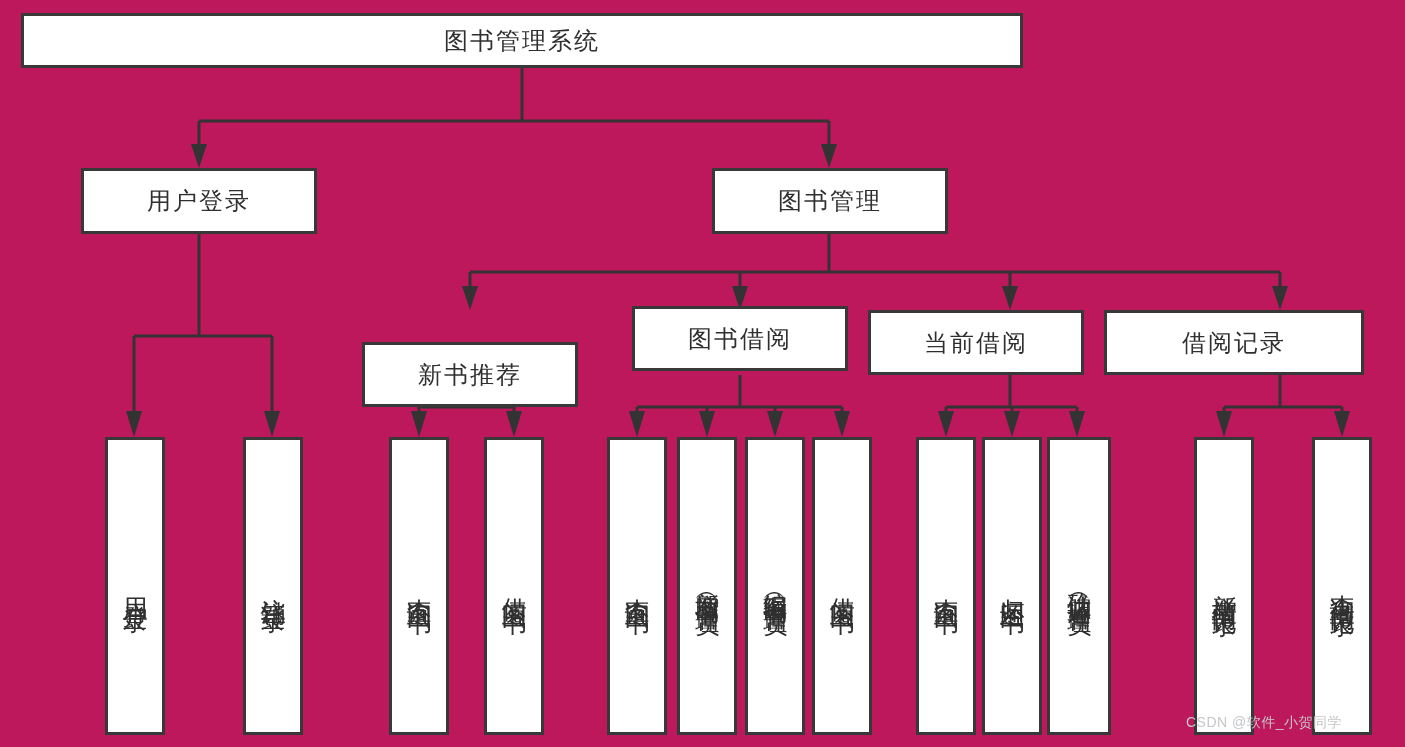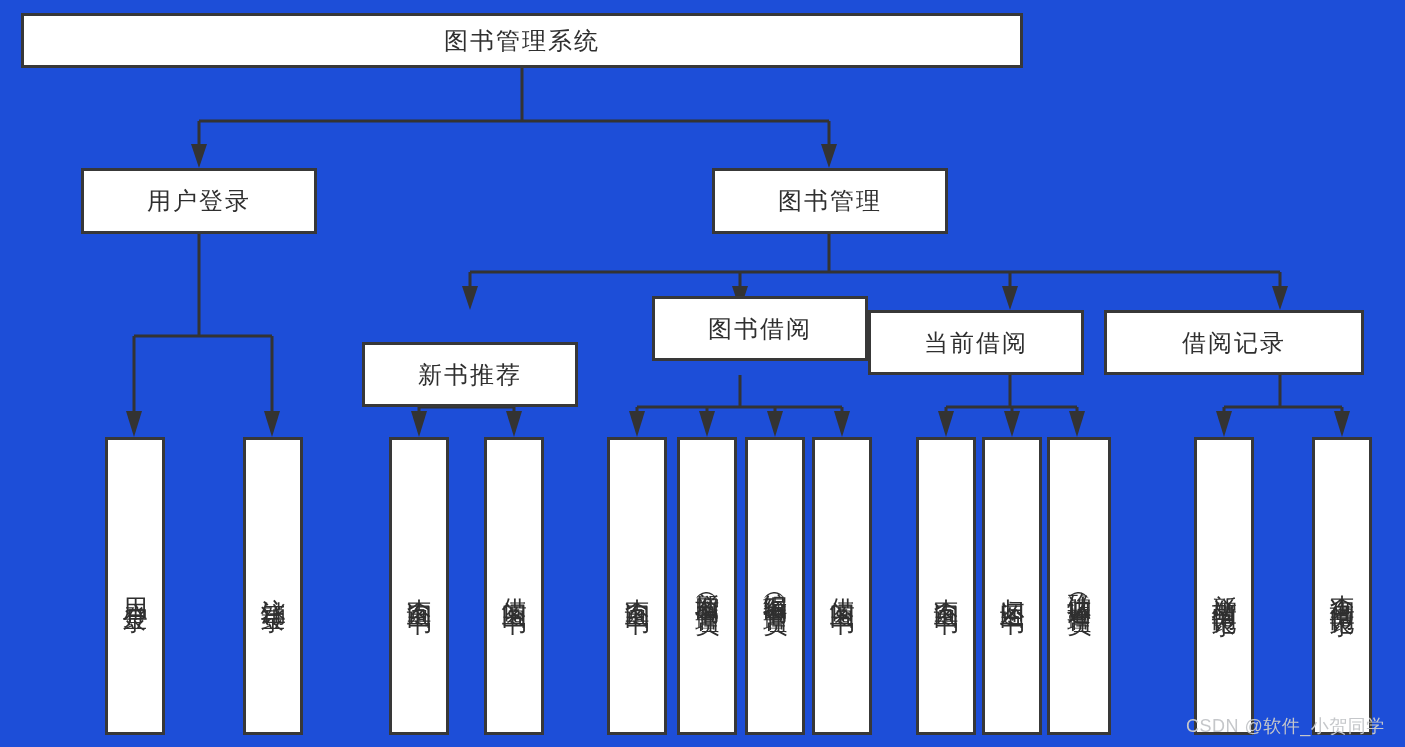--- a/index.html
+++ b/index.html
@@ -1,20 +1,20 @@
 <!DOCTYPE html>
 <html><head>
 <meta charset="utf-8">
 <style>
   html, body { margin: 0; padding: 0; background: #ffffff; }
   #stage {
     position: relative;
     width: 1405px;
     height: 747px;
-    background: #1d4ed8;
+    background: #be185d;
     overflow: hidden;
     font-family: "Liberation Sans", "DejaVu Sans", sans-serif;
   }
   #connectors {
     position: absolute;
     left: 0; top: 0;
     width: 1405px; height: 747px;
   }
   .hnode {
     position: absolute;
@@ -53,21 +53,21 @@
     white-space: nowrap;
   }
   .vnode.tight span {
     letter-spacing: 3px;
     font-size: 24px;
   }
   #watermark {
     position: absolute;
     left: 1186px;
     top: 714px;
-    font-size: 18px;
+    font-size: 14px;
     letter-spacing: 0.5px;
     color: #c5c7ca;
     white-space: nowrap;
   }
 </style>
 </head>
 <body>
 
 <div id="stage">
 
@@ -111,21 +111,21 @@
   <div class="hnode" style="left:81px; top:168px; width:236px; height:66px;">
     <span>用户登录</span>
   </div>
   <div class="hnode" style="left:712px; top:168px; width:236px; height:66px;">
     <span>图书管理</span>
   </div>
 
   <div class="hnode" style="left:362px; top:310px; width:216px; height:65px;margin-top:32px;">
     <span>新书推荐</span>
   </div>
-  <div class="hnode" style="left:632px; top:296px; width:216px; height:65px;margin-left:20px;">
+  <div class="hnode" style="left:632px; top:306px; width:216px; height:65px;">
     <span>图书借阅</span>
   </div>
   <div class="hnode" style="left:868px; top:310px; width:216px; height:65px;">
     <span>当前借阅</span>
   </div>
   <div class="hnode" style="left:1104px; top:310px; width:260px; height:65px;">
     <span>借阅记录</span>
   </div>
 
   <div class="vnode" style="left:105px;">

